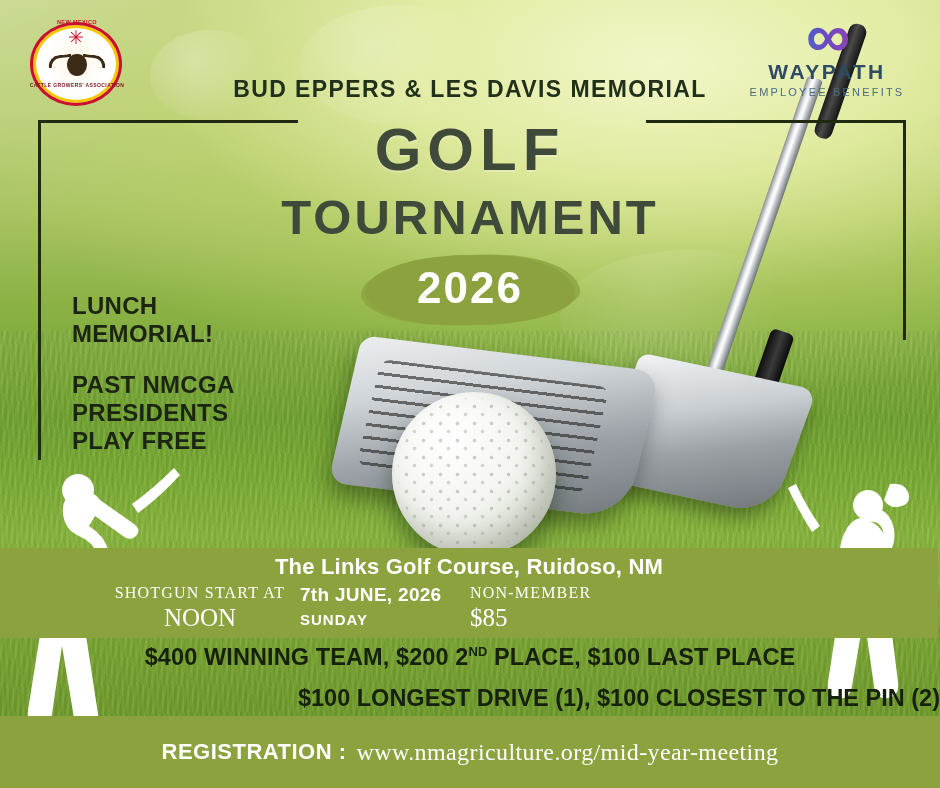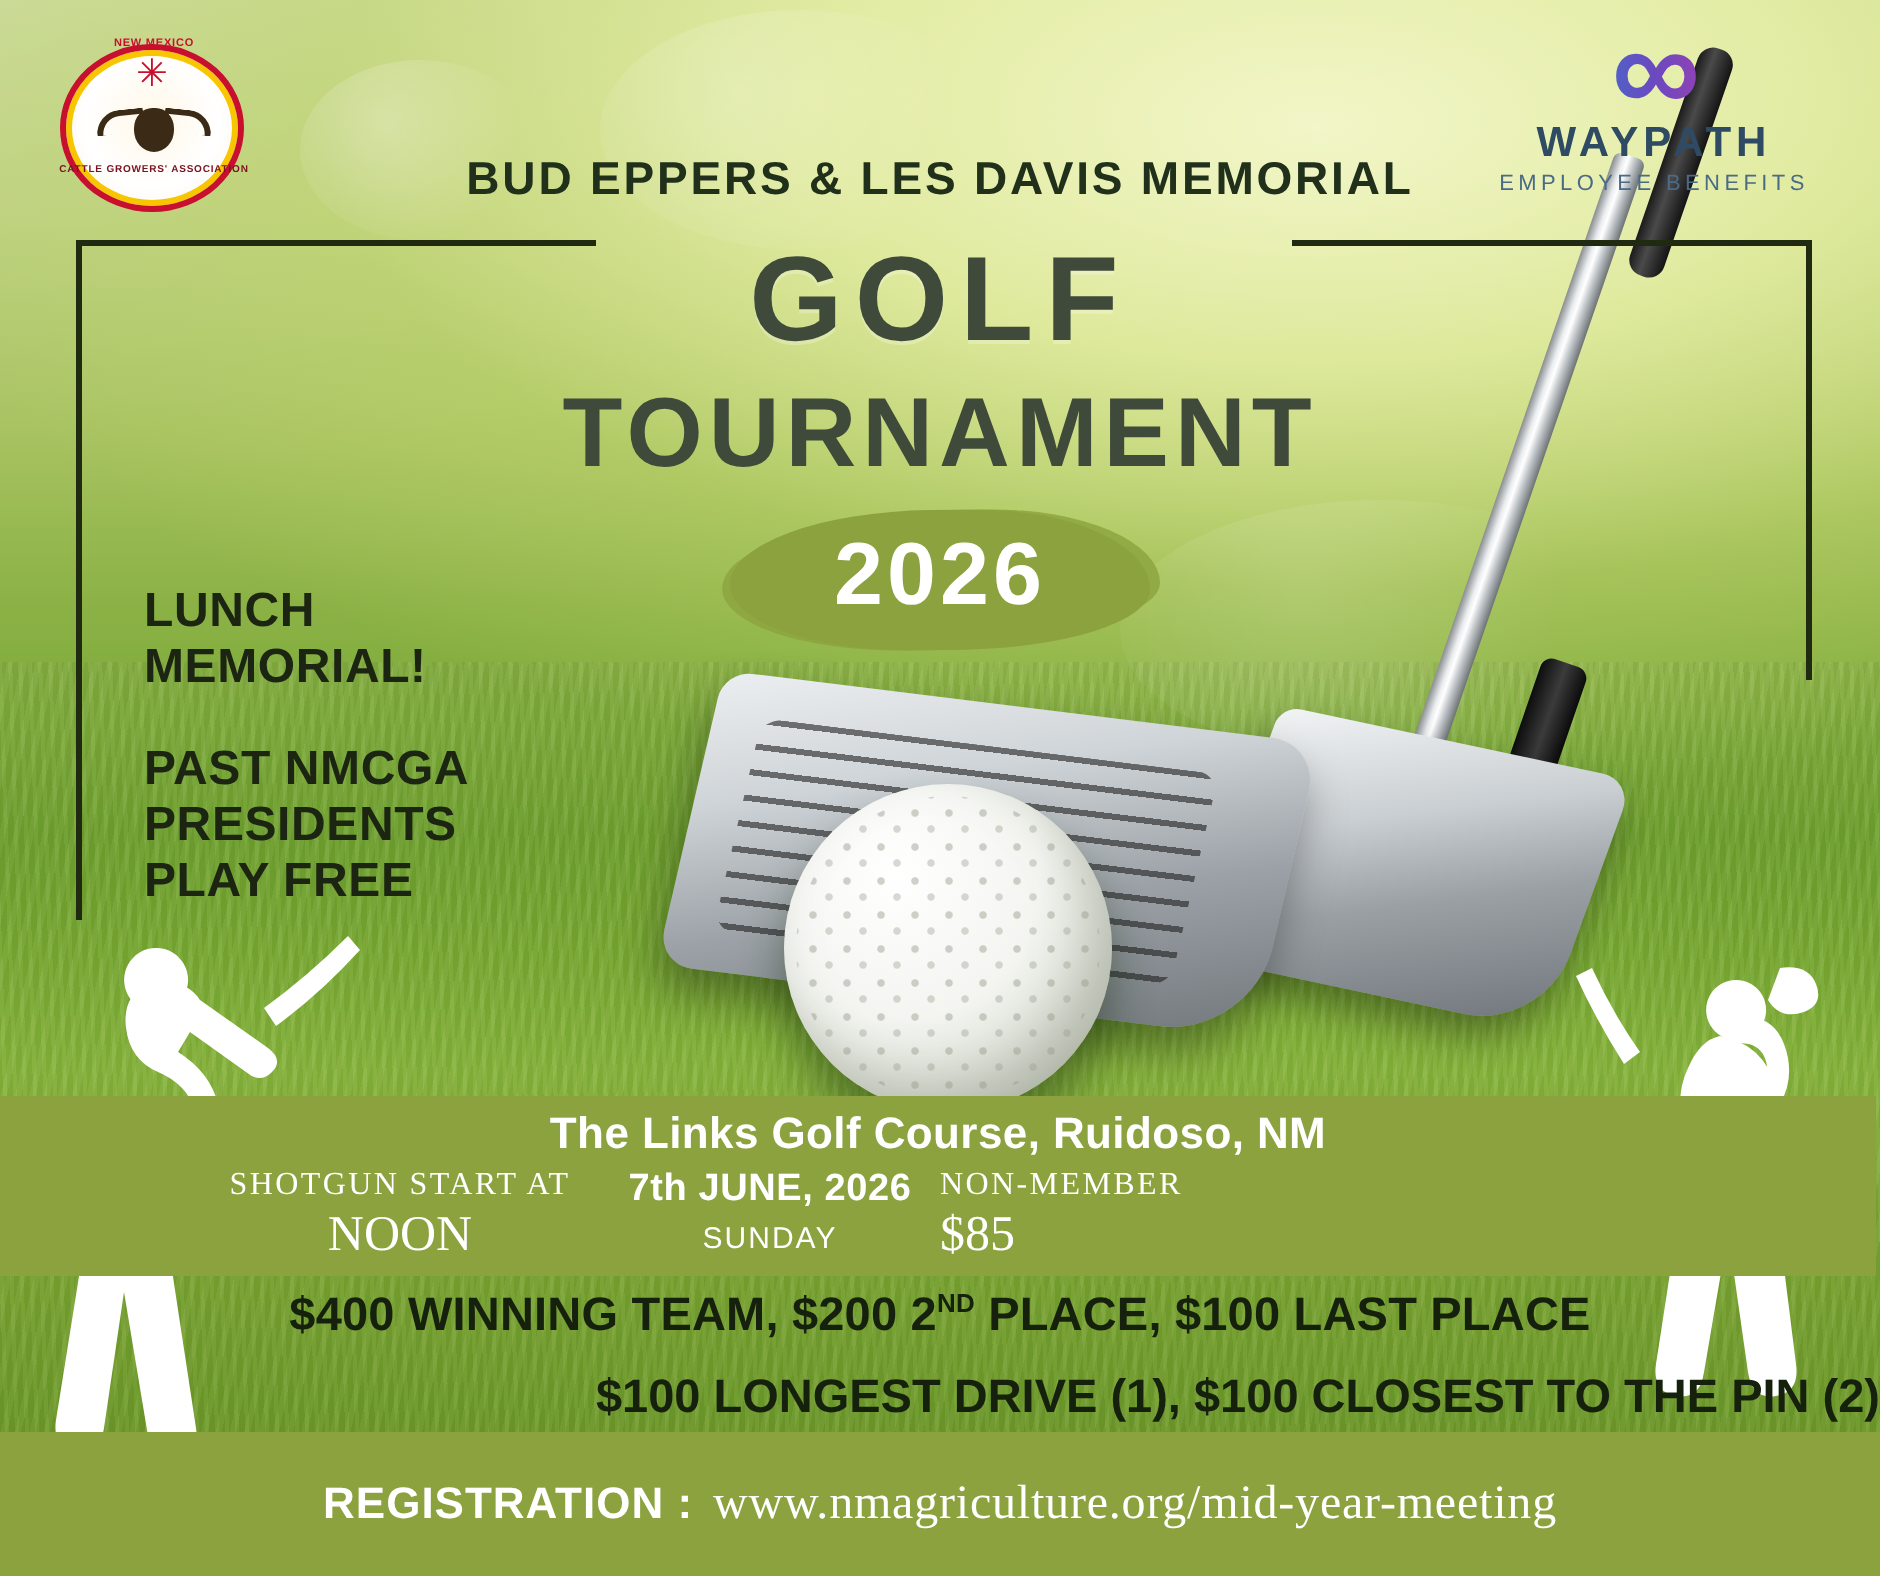--- a/index.html
+++ b/index.html
@@ -215,23 +215,23 @@
   .col { color: #ffffff; }
   .col .small {
     font-family: "Liberation Serif", serif;
     font-size: 16px; letter-spacing: 1.2px; text-align: center;
   }
   .col .big {
     font-family: "Liberation Serif", serif;
     font-size: 25px; text-align: center; margin-top: 2px;
   }
   .col-shotgun { width: 200px; }
-  .col-date { width: 170px; text-align: center; }
+  .col-date { width: 170px; text-align: left; }
   .col-date .d1 { font-size: 19px; font-weight: 800; letter-spacing: .3px; }
-  .col-date .d2 { font-size: 15px; font-weight: 400; letter-spacing: 1px; margin-top: 5px; }
+  .col-date .d2 { font-size: 15px; font-weight: 700; letter-spacing: 1px; margin-top: 5px; }
   .col-member { width: 96px; }
   .col-nonmember { width: 130px; }
   .col-member .small, .col-nonmember .small { text-align: left; }
   .col-member .big, .col-nonmember .big { text-align: left; }
 
   
   .prizes {
     position: absolute; left: 0; right: 0; top: 644px; text-align: center;
     color: #16210d;
   }

